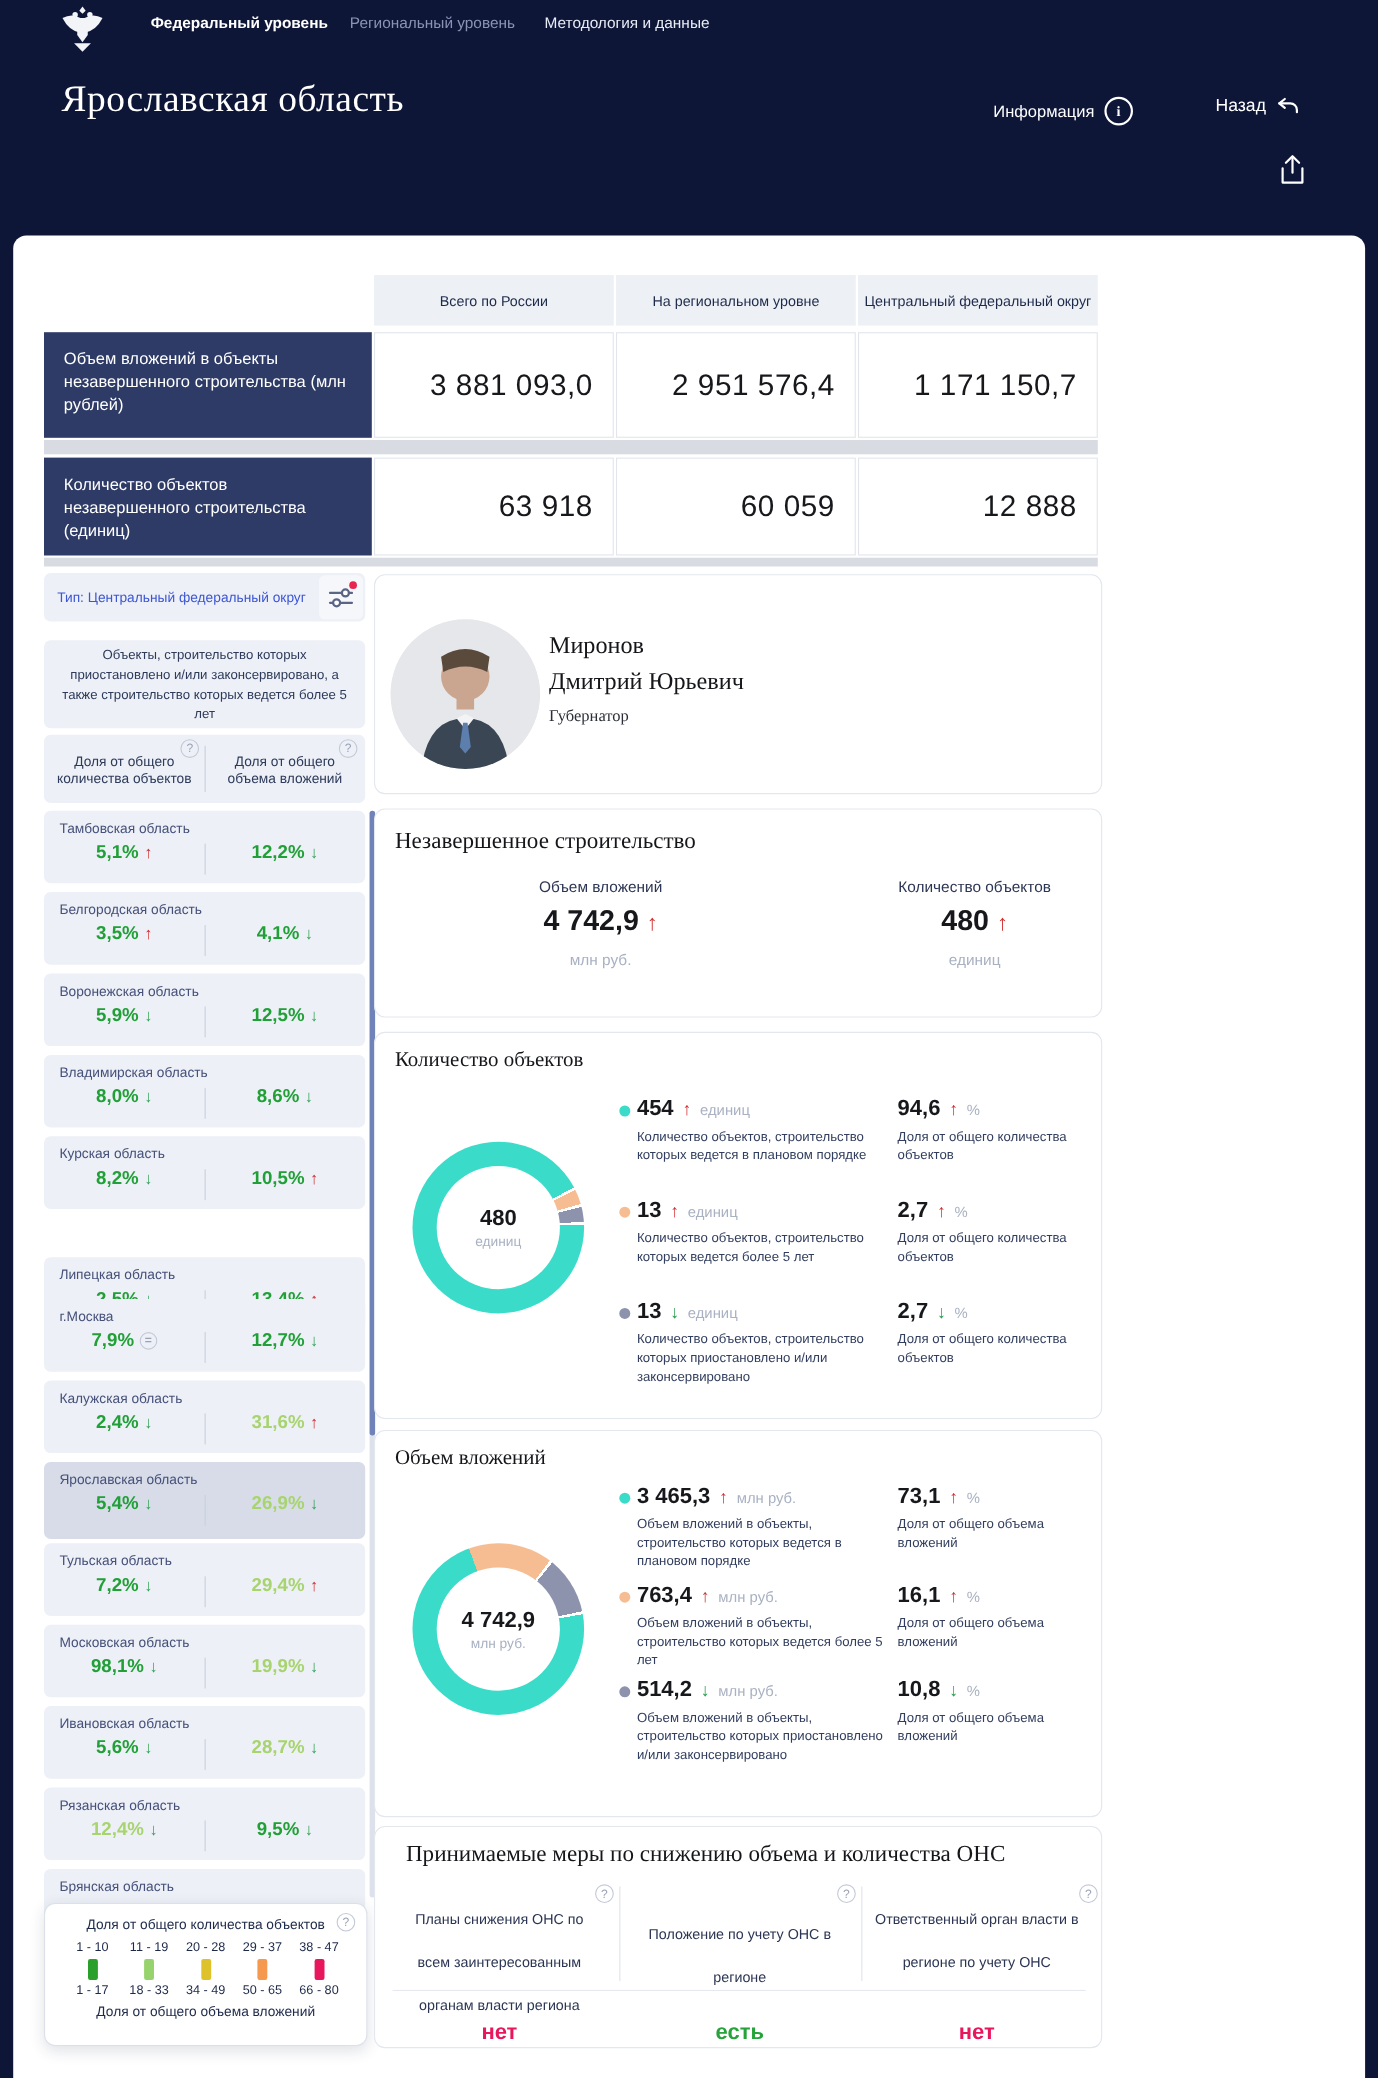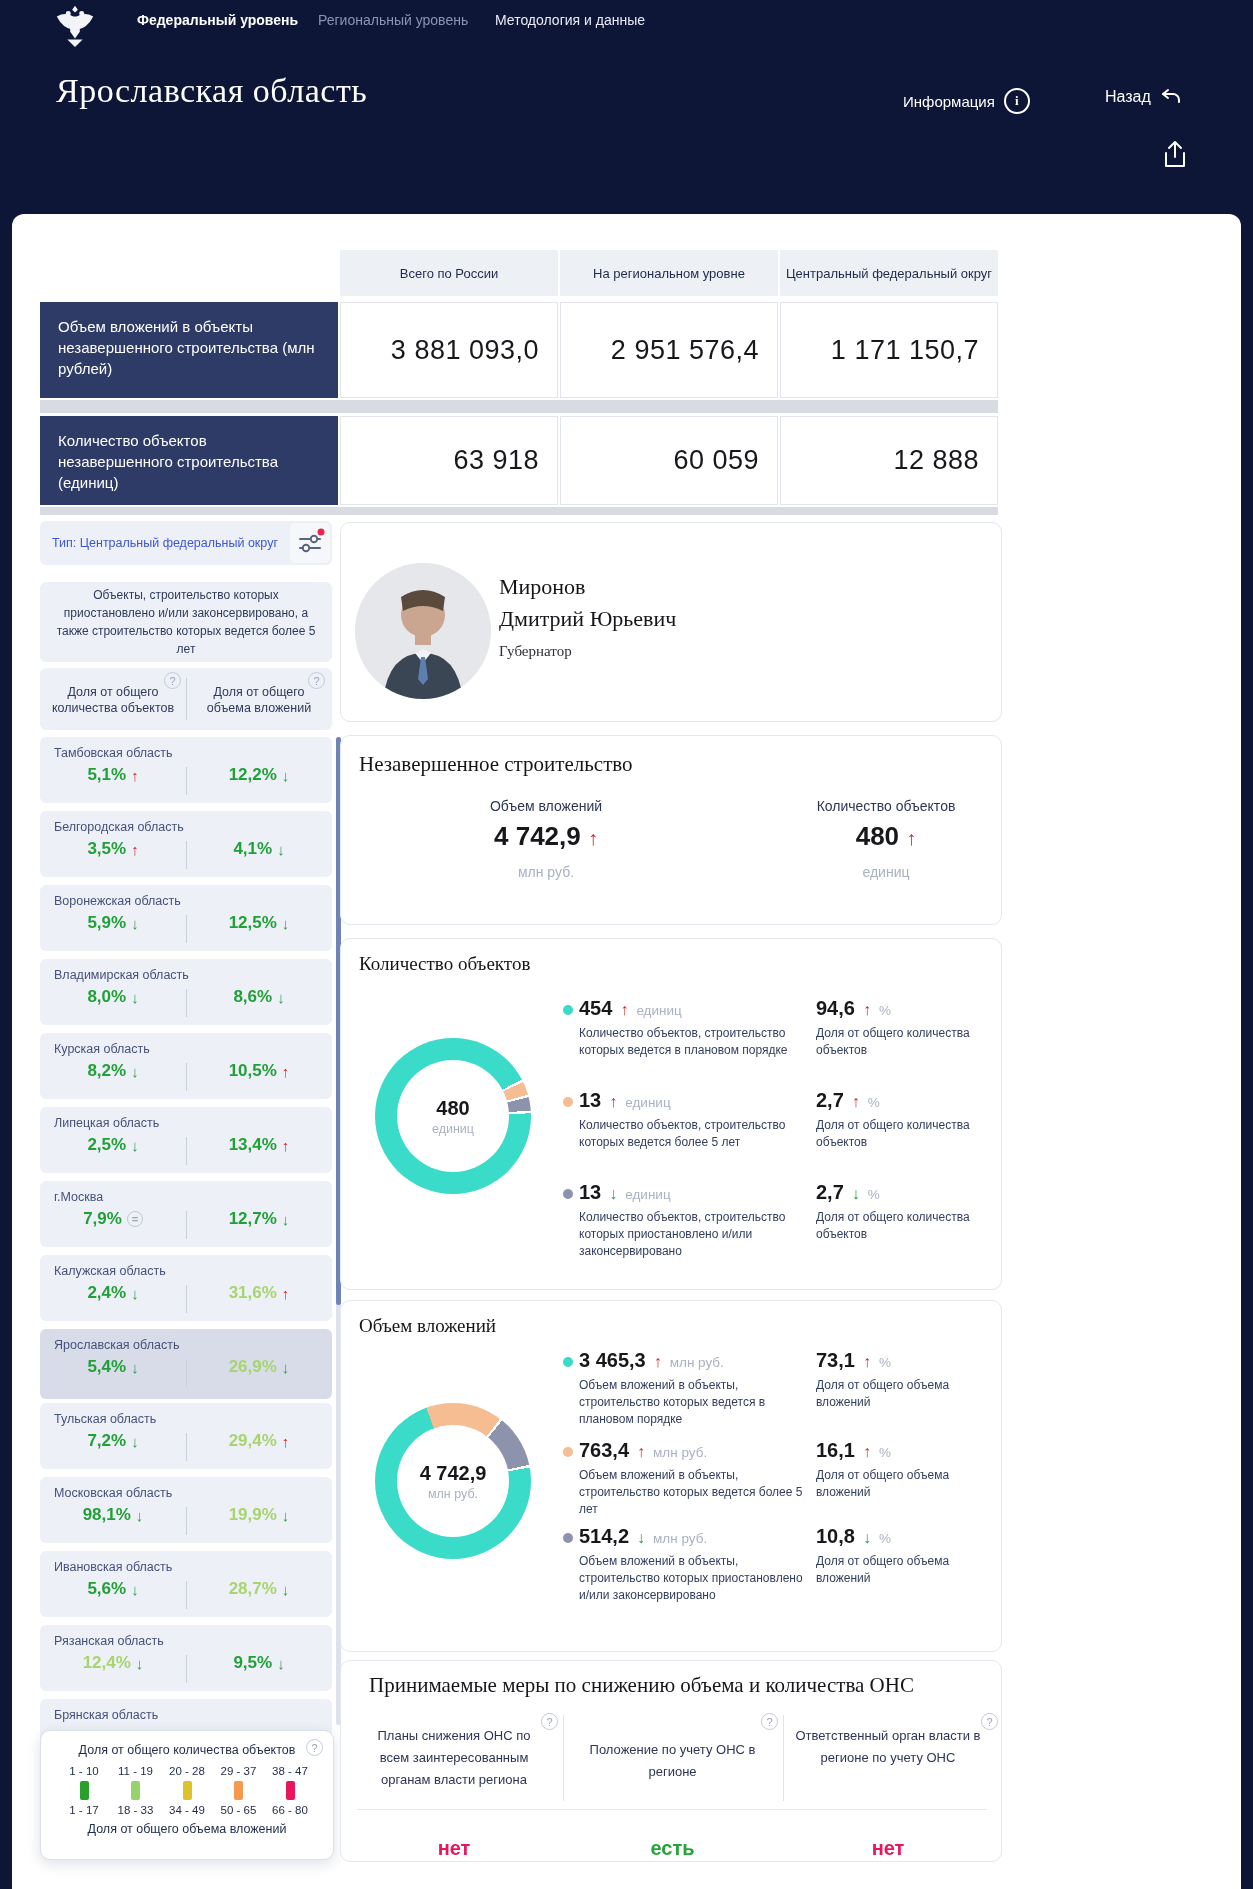--- a/index.html
+++ b/index.html
@@ -84,21 +84,21 @@
           #8e93ad 76deg 86deg,#fff 86deg 88deg,#3adbc8 88deg 360deg);}
   .donut2{background:conic-gradient(from -20deg,#f6bd92 0deg 57deg,#fff 57deg 59deg,#8e93ad 59deg 98deg,
           #fff 98deg 100deg,#3adbc8 100deg 360deg);}
 
   .crow-dot{width:10px;height:10px;border-radius:50%;position:absolute;left:0;top:8px;}
   .crow-val{font-size:20px;font-weight:600;color:#17181c;display:flex;align-items:baseline;gap:8px;}
   .crow-unit{font-size:13.5px;color:#a9b1c2;font-weight:normal;}
   .crow-desc{font-size:12px;line-height:17px;color:#323e5e;margin-top:5px;}
   .pcol-desc{font-size:12px;line-height:17px;color:#323e5e;margin-top:5px;}
 
-  .mcol-label{font-size:13px;line-height:22px;color:#2c3654;text-align:center;}
+  .mcol-label{font-size:13px;line-height:39px;color:#2c3654;text-align:center;}
   .status{font-size:20px;font-weight:600;text-align:center;margin-top:16px;}
   .st-no{color:#e8175d;} .st-yes{color:#27a33b;}
   .hline{background:#e6e9ef;height:1px;}
   svg{display:block;}
 </style>
 </head>
 <body>
 
 <div class="page">
 
@@ -251,21 +251,21 @@
           <span class="pv g">8,2%</span>
           <span class="arr ad">↓</span>
         </div>
     <div class="rcell">
           <span class="pv g">10,5%</span>
           <span class="arr au">↑</span>
         </div>
       </div>
     <div class="rdivline"></div>
   </div>
-  <div class="abs ritem" style="top:1107px;">
+  <div class="abs ritem" style="top:1143px;">
     <div class="rname">Липецкая область</div>
     <div class="rvals">
         <div class="rcell">
           <span class="pv g">2,5%</span>
           <span class="arr ad">↓</span>
         </div>
     <div class="rcell">
           <span class="pv g">13,4%</span>
           <span class="arr au">↑</span>
         </div>

